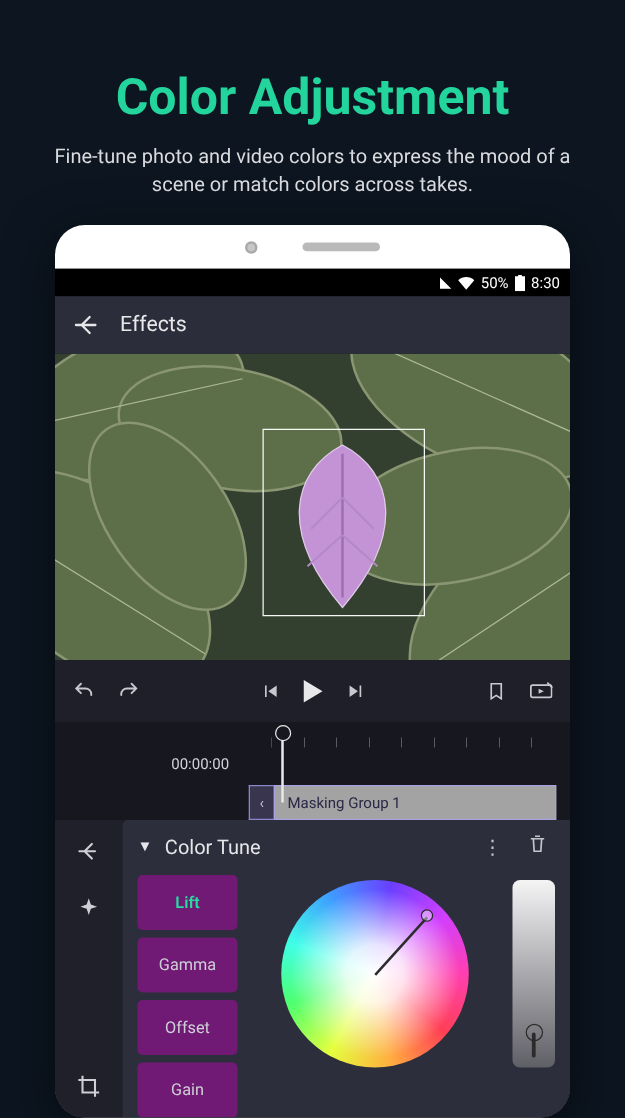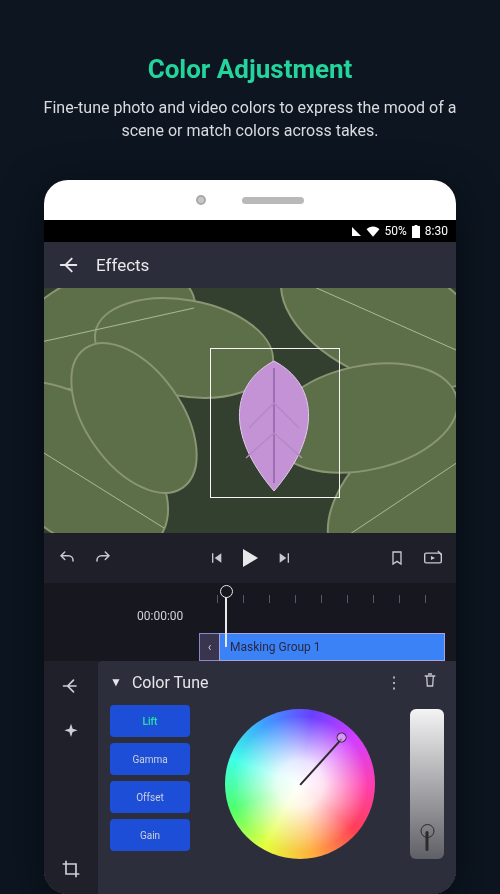--- a/index.html
+++ b/index.html
@@ -1,19 +1,19 @@
 <!DOCTYPE html>
 <html><head>
 <meta charset="utf-8">
 <style>
 * { margin:0; padding:0; box-sizing:border-box; font-family: -apple-system, BlinkMacSystemFont, "Segoe UI", Roboto, Helvetica, Arial, sans-serif; -webkit-font-smoothing: antialiased; }
 body { background:#0c1520; width:500px; height:894px; overflow:hidden; position:relative; }
 
 
-.promo-title { color:#23d59c; font-size:26px; font-weight:700; text-align:center; padding-top:54px; }
+.promo-title { color:#23d59c; font-size:40px; font-weight:700; text-align:center; padding-top:54px; }
 .promo-sub { color:#d9dbdf; font-size:16px; text-align:center; line-height:1.45; padding:12px 34px 0; }
 
 
 .phone { position:absolute; top:180px; left:44px; width:412px; height:714px; background:#fff; border-radius:24px; box-shadow:0 10px 40px rgba(0,0,0,.5); overflow:hidden; display:flex; flex-direction:column; }
 .phone-top { height:40px; display:flex; align-items:center; justify-content:center; gap:36px; }
 .lens { width:10px; height:10px; border-radius:50%; background:#c7c7c7; border:2px solid #aaa; }
 .speaker { width:62px; height:7px; border-radius:4px; background:#b9b9b9; }
 .screen { flex:1; background:#17181f; display:flex; flex-direction:column; }
 
 
@@ -38,34 +38,34 @@
 
 
 .timeline { background:#17181f; padding:4px 11px 0; }
 .tl-head { position:relative; height:44px; }
 .tl-marker { position:absolute; left:170px; top:2px; width:1.5px; height:58px; background:#e8e8ea; z-index:3; }
 .tl-marker:before { content:""; position:absolute; top:-4px; left:-5px; width:11px; height:11px; border:1.5px solid #e8e8ea; border-radius:50%; background:#17181f; }
 .tl-time { position:absolute; left:82px; top:22px; color:#d2d3d8; font-size:12px; }
 .tl-ticks { position:absolute; left:162px; right:0; top:8px; height:8px; background-image:repeating-linear-gradient(90deg,#585866 0 1px,transparent 1px 26px); }
 .clip-row { position:relative; height:28px; margin-top:2px; }
 .clip-handle { position:absolute; left:144px; top:0; height:28px; width:20px; background:rgba(120,110,170,.35); border:1px solid #8d85c9; border-right:none; display:flex; align-items:center; justify-content:center; color:#c9c3ec; font-size:12px; }
-.clip { position:absolute; left:164px; right:0; top:0; height:28px; background:#3b82f6; border:1px solid #a9a2e0; color:#2a2845; font-size:12px; display:flex; align-items:center; padding-left:10px; }
+.clip { position:absolute; left:164px; right:0; top:0; height:28px; background:#a3a3a3; border:1px solid #a9a2e0; color:#2a2845; font-size:12px; display:flex; align-items:center; padding-left:10px; }
 
 
 .fx { flex:1; display:flex; background:#1b1c24; }
 .fx-side { width:54px; display:flex; flex-direction:column; align-items:center; gap:24px; padding-top:14px; background:#1f2029; }
 .fx-side .ic { color:#cfd0d6; width:22px; height:22px; display:flex; align-items:center; justify-content:center; }
 .fx-main { flex:1; background:#2d2e3b; border-radius:4px 0 0 0; padding:10px 12px 0; display:flex; flex-direction:column; }
 .fx-header { display:flex; align-items:center; color:#e6e6ea; font-size:16px; gap:8px; }
 .fx-header .caret { font-size:12px; margin-right:2px; }
 .fx-header .spacer { flex:1; }
 .fx-header .ric { color:#c5c6cd; padding:0 6px; font-size:16px; }
 .fx-body { display:flex; gap:10px; padding-top:12px; }
 .fx-tabs { width:80px; display:flex; flex-direction:column; gap:6px; }
-.fx-tab { height:32px; border-radius:4px; background:#1d4ed8; color:#cfd0d7; font-size:10px; display:flex; align-items:center; justify-content:center; }
+.fx-tab { height:44px; border-radius:4px; background:#701a75; color:#cfd0d7; font-size:13px; display:flex; align-items:center; justify-content:center; }
 .fx-tab.active { color:#27dca0; font-weight:600; }
 .wheel-wrap { flex:1; display:flex; align-items:flex-start; justify-content:center; padding-top:4px; }
 .wheel { width:150px; height:150px; border-radius:50%; position:relative; background:conic-gradient(from 90deg,#ff3fb0,#ff3f56,#ffae3f,#e4ff3f,#4fff6f,#3fffe7,#3f9dff,#6a3fff,#d13fff,#ff3fb0); }
 .wheel:after { content:""; position:absolute; inset:0; border-radius:50%; background:radial-gradient(circle at center,#fff 0%,rgba(255,255,255,.85) 22%,rgba(255,255,255,0) 64%); }
 .wheel-line { position:absolute; left:50%; top:50%; width:62px; height:1.5px; background:#2c2c2c; transform-origin:left center; transform:rotate(-48deg); z-index:2; }
 .wheel-dot { position:absolute; width:10px; height:10px; border:1.5px solid #2c2c2c; border-radius:50%; right:-6px; top:-5px; background:rgba(255,255,255,.4); }
 .lum { width:34px; height:150px; border-radius:6px; background:linear-gradient(#f4f4f5,#5f5f66); position:relative; margin-top:4px; }
 .lum-handle { position:absolute; bottom:8px; left:50%; transform:translateX(-50%); width:3px; height:20px; background:#2b2b2b; border-radius:2px; }
 .lum-handle:before { content:""; position:absolute; top:-7px; left:-5px; width:12px; height:12px; border:1.5px solid #2b2b2b; border-radius:50%; }
 </style>

